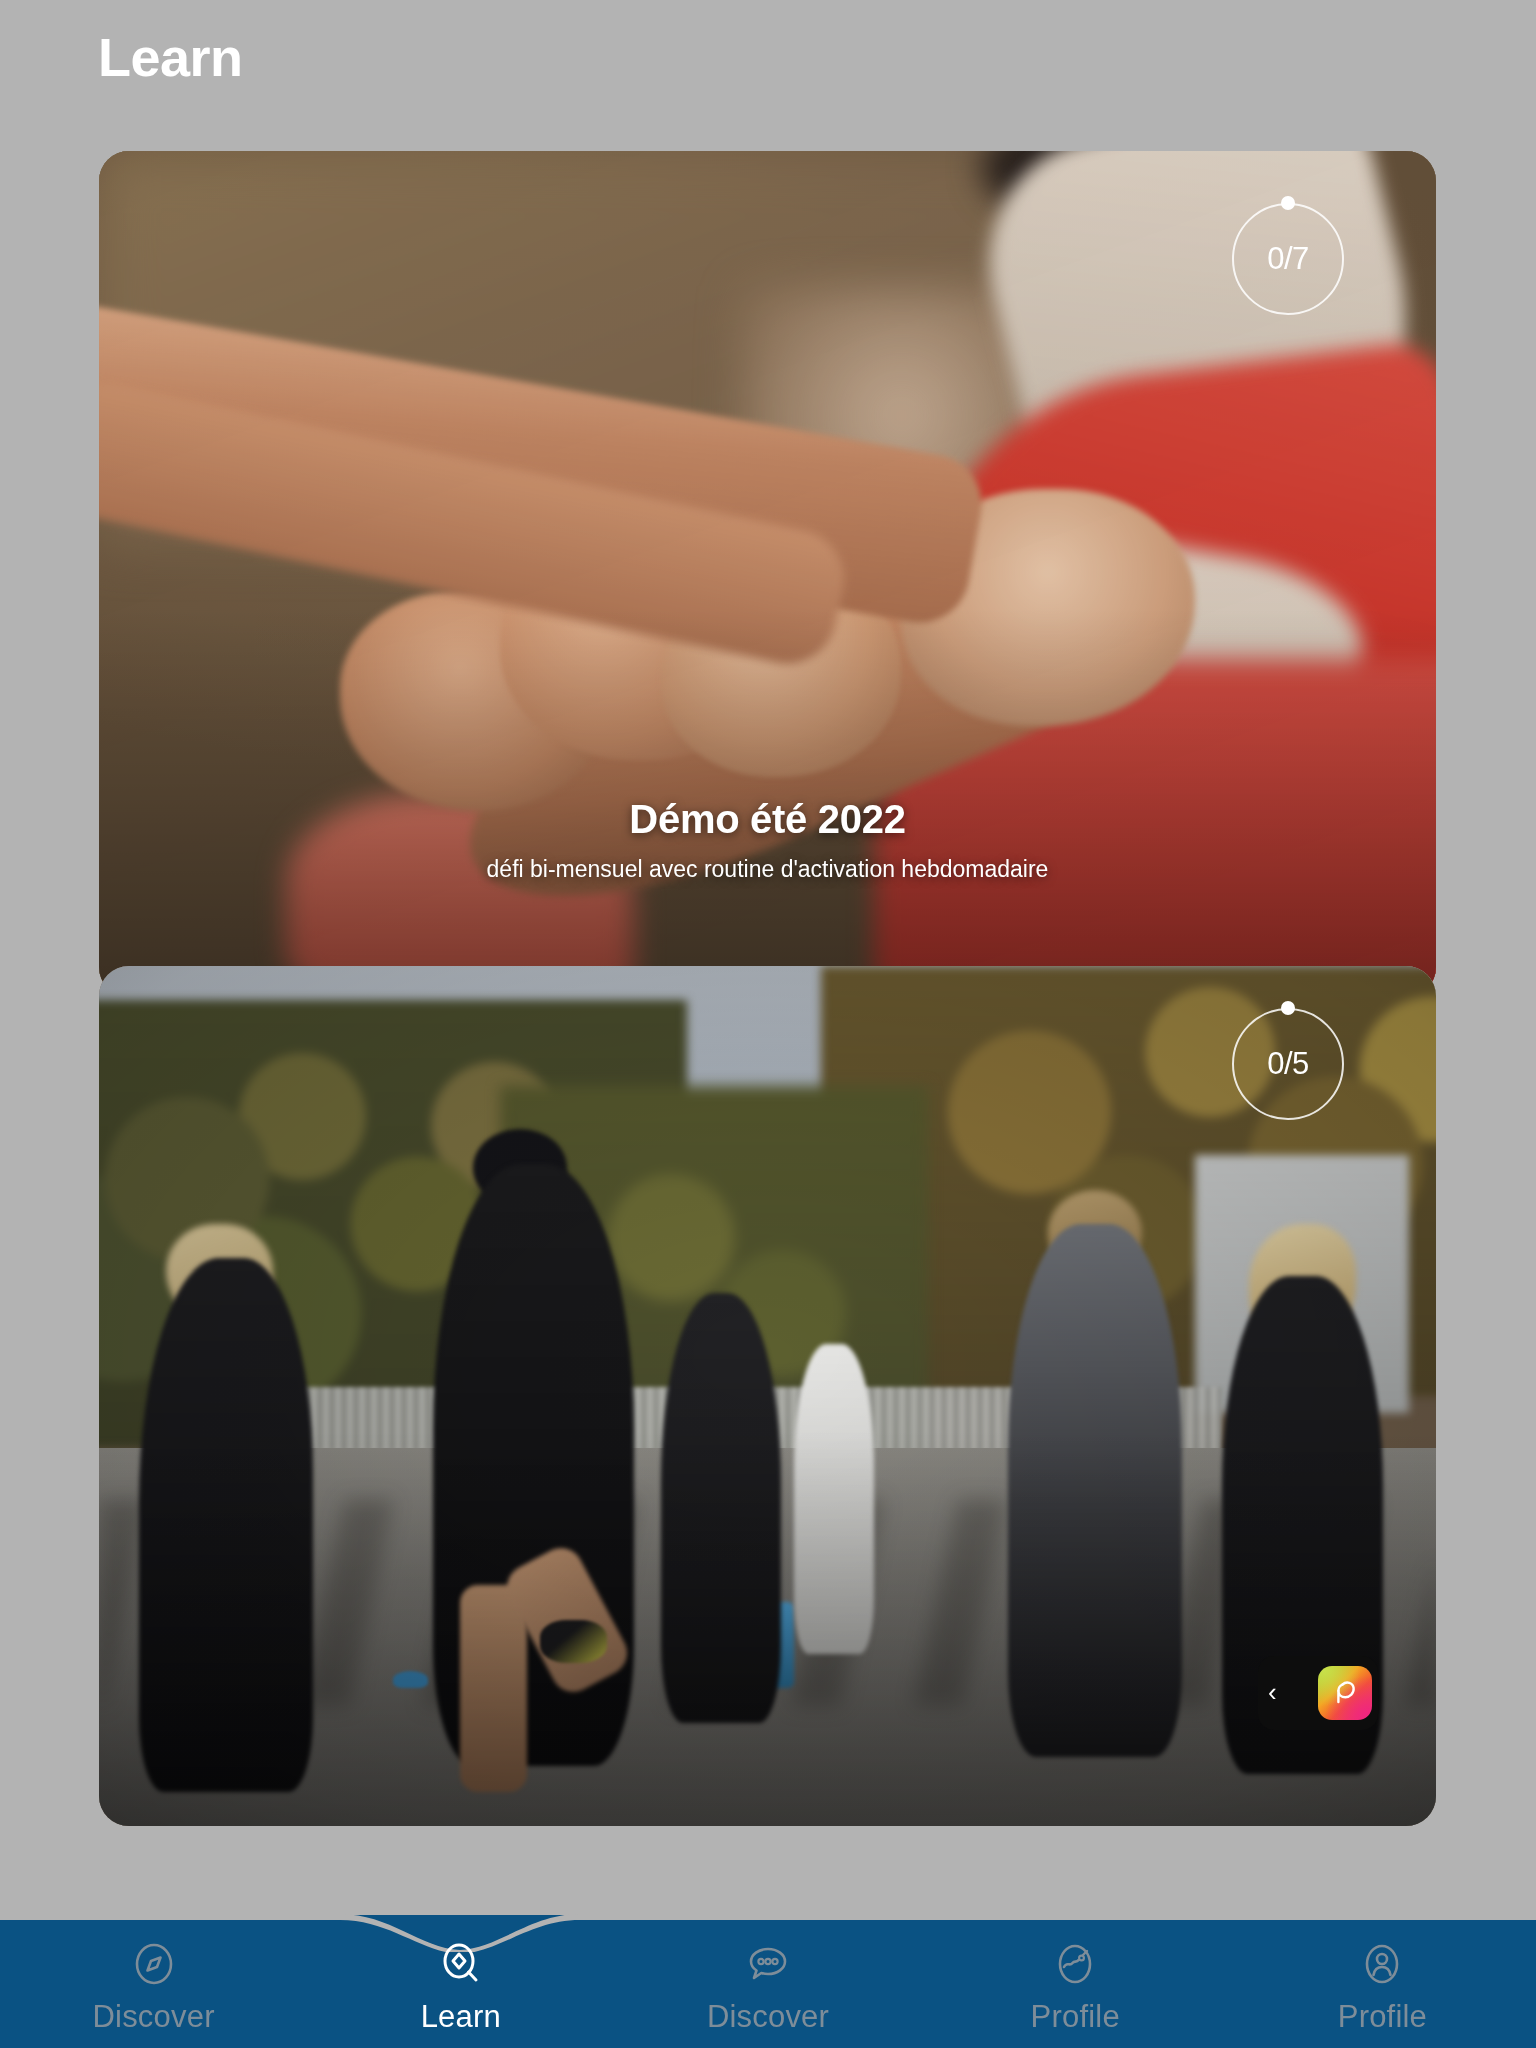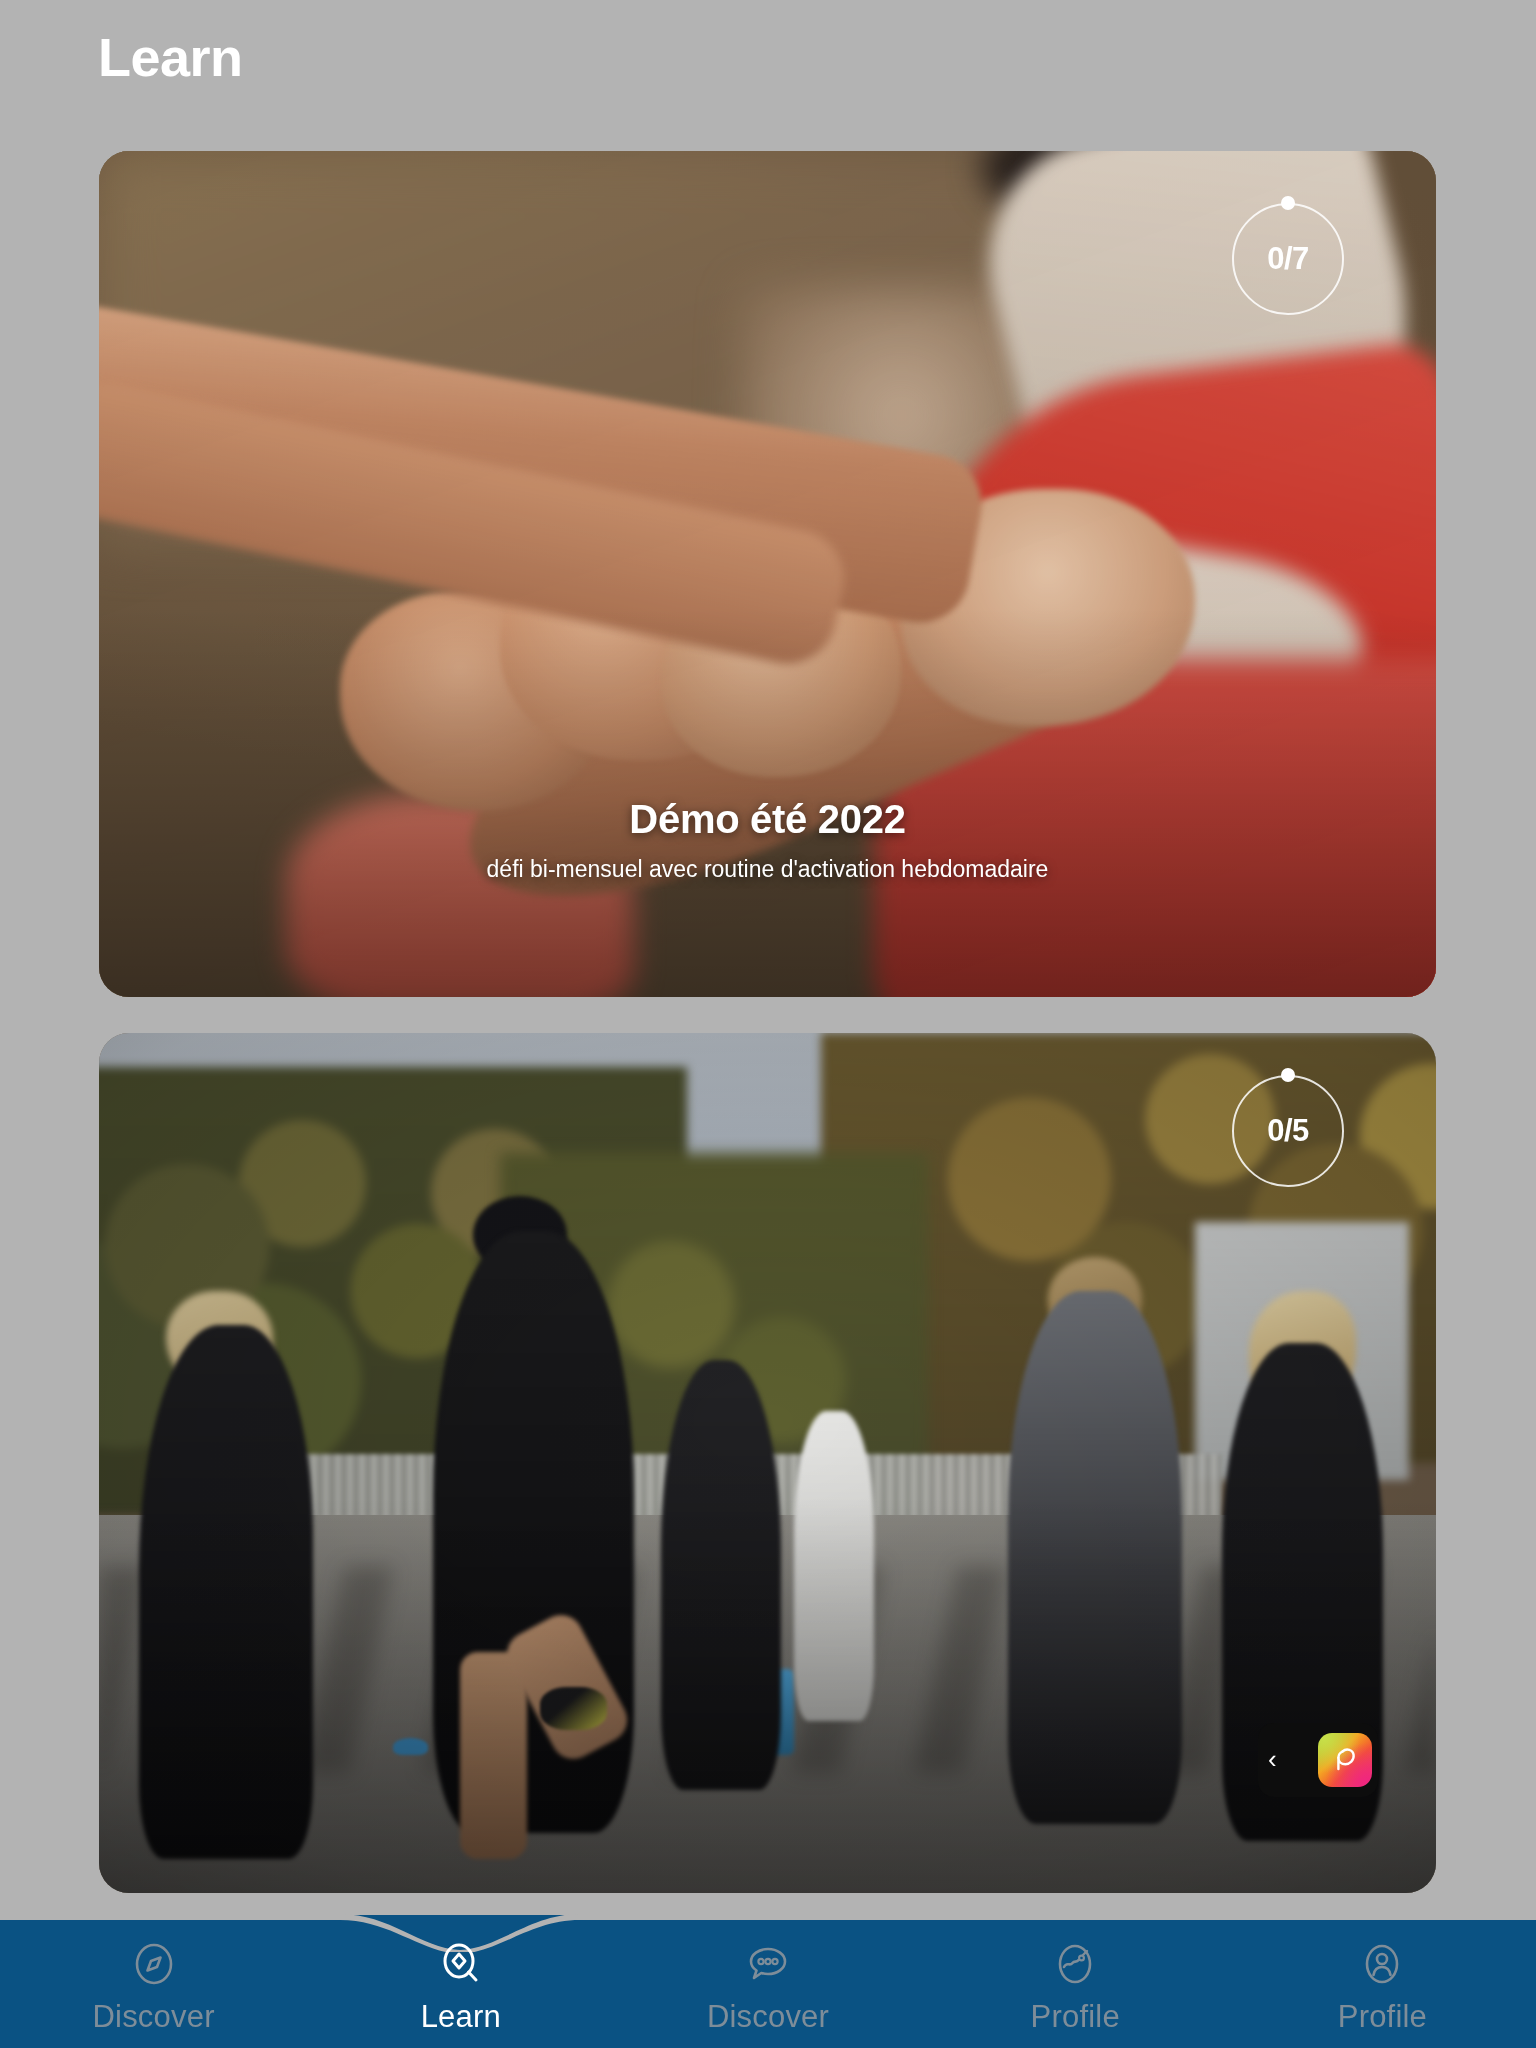--- a/index.html
+++ b/index.html
@@ -29,21 +29,21 @@
   
   .card {
     position:absolute;
     left:99px;
     width:1337px;
     border-radius:30px;
     overflow:hidden;
     background:#6b5a47;
   }
   .card-1 { top:151px;  height:846px; }
-  .card-2 { top:1033px; height:860px; }
+  .card-2 { top:966px; height:860px; }
 
   .card-photo {
     position:absolute;
     inset:0;
     overflow:hidden;
   }
   .card-photo > * { position:absolute; }
 
   
   .p1-bg {
@@ -365,21 +365,21 @@
     top:-7px; left:50%;
     transform:translateX(-50%);
     width:14px; height:14px;
     background:#fff;
     border-radius:50%;
   }
   .ring-label {
     position:absolute; inset:0;
     display:flex; align-items:center; justify-content:center;
     font-size:31px;
-    font-weight:700;
+    font-weight:400;
     color:#fff;
     letter-spacing:-0.5px;
   }
 
   
   .float-widget {
     position:absolute;
     right:58px; bottom:96px;
     width:120px; height:74px;
     background:#0d0d0d;

